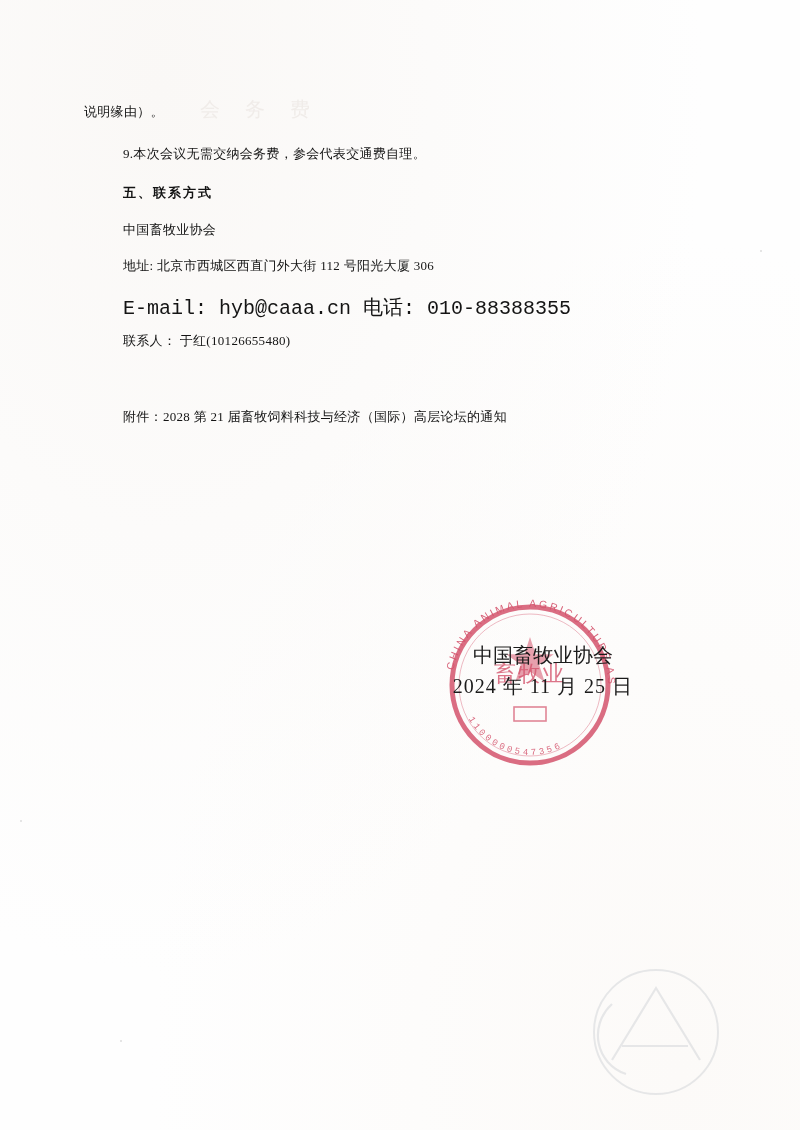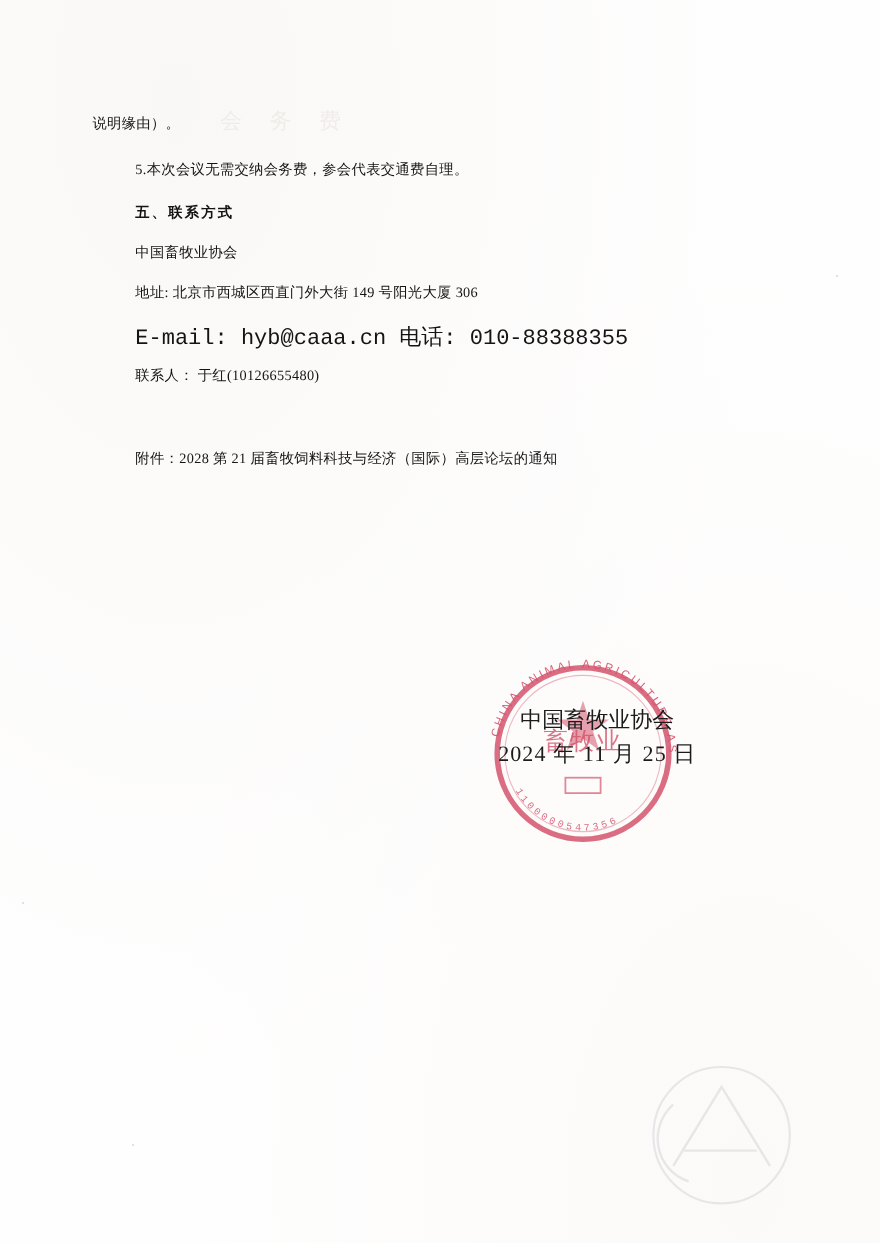--- a/index.html
+++ b/index.html
@@ -117,27 +117,27 @@
 <div class="scan-speck" style="left:20px;top:820px;width:2px;height:2px;"></div>
 <div class="scan-speck" style="left:760px;top:250px;width:2px;height:2px;"></div>
 <div class="scan-speck" style="left:120px;top:1040px;width:2px;height:2px;"></div>
 
 <div class="ghost-top">会 务 费</div>
 
 <div class="doc-body">
 
   <div class="line" style="left:84px; top:104px;">说明缘由）。</div>
 
-  <div class="line" style="left:123px; top:146px;">5.本次会议无需交纳会务费，参会代表交通费自理。</div>
+  <div class="line" style="left:123px; top:146px;">9.本次会议无需交纳会务费，参会代表交通费自理。</div>
 
   <div class="line bold" style="left:123px; top:186px;font-family:Liberation Mono, monospace;">五、联系方式</div>
 
   <div class="line" style="left:123px; top:222px;">中国畜牧业协会</div>
 
-  <div class="line" style="left:123px; top:258px;">地址: 北京市西城区西直门外大街 149 号阳光大厦 306</div>
+  <div class="line" style="left:123px; top:258px;">地址: 北京市西城区西直门外大街 112 号阳光大厦 306</div>
 
   <div class="line mono-ish" style="left:123px; top:297px;">E-mail: hyb@caaa.cn 电话: 010-88388355</div>
 
   <div class="line" style="left:123px; top:333px;">联系人： 于红(10126655480)</div>
 
   <div class="line" style="left:123px; top:409px;">附件：2028 第 21 届畜牧饲料科技与经济（国际）高层论坛的通知</div>
 
 </div>
 
 <div class="seal">

